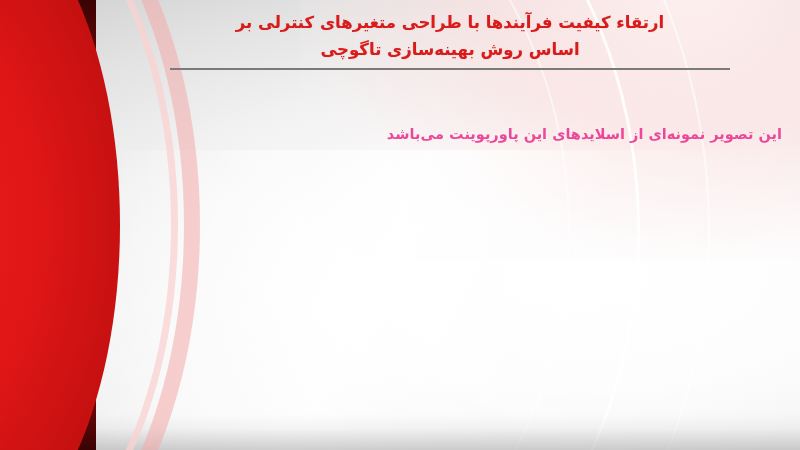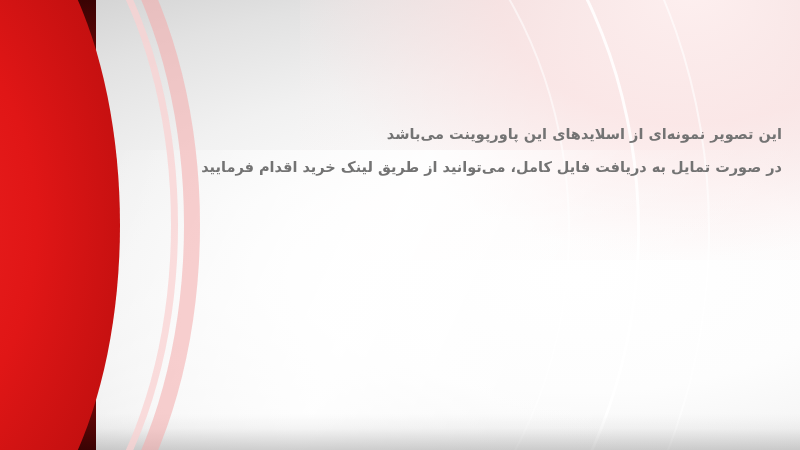--- a/index.html
+++ b/index.html
@@ -167,21 +167,21 @@
     position: absolute;
     top: 118px;
     left: 110px;
     width: 672px;
     text-align: right;
     direction: rtl;
     z-index: 5;
   }
 
   .body-line {
-    color: #737373;
+    color: #ec4899;
     font-family: "DejaVu Sans", sans-serif;
     font-size: 14.5px;
     font-weight: bold;
     line-height: 2.28;
     white-space: nowrap;
   }
 </style>
 </head>
 <body>
 
@@ -195,19 +195,23 @@
   <div class="arc-grey" style="left:-80px; top:-170px; width:650px; height:800px; border-width:2px; border-color:rgba(255,255,255,0.55);"></div>
 
   <div class="sheen"></div>
   <div class="bottom-shade"></div>
 
   <div class="band-dark"></div>
   <div class="arc-pink"></div>
   <div class="arc-pink2"></div>
   <div class="ellipse-red"></div>
 
+  <div class="title-block">
+    <div class="title-text">ارتقاء کیفیت فرآیندها با طراحی متغیرهای کنترلی بر</div>
+    <div class="title-text">اساس روش بهینه‌سازی تاگوچی</div>
+    <div class="title-rule"></div>
+  </div>
 
   <div class="body-block">
     <div class="body-line">این تصویر نمونه‌ای از اسلایدهای این پاورپوینت می‌باشد</div>
-    <div class="body-line">در صورت تمایل به دریافت فایل کامل، می‌توانید از طریق لینک خرید اقدام فرمایید</div>
   </div>
 
 </div>
 
 </body></html>

